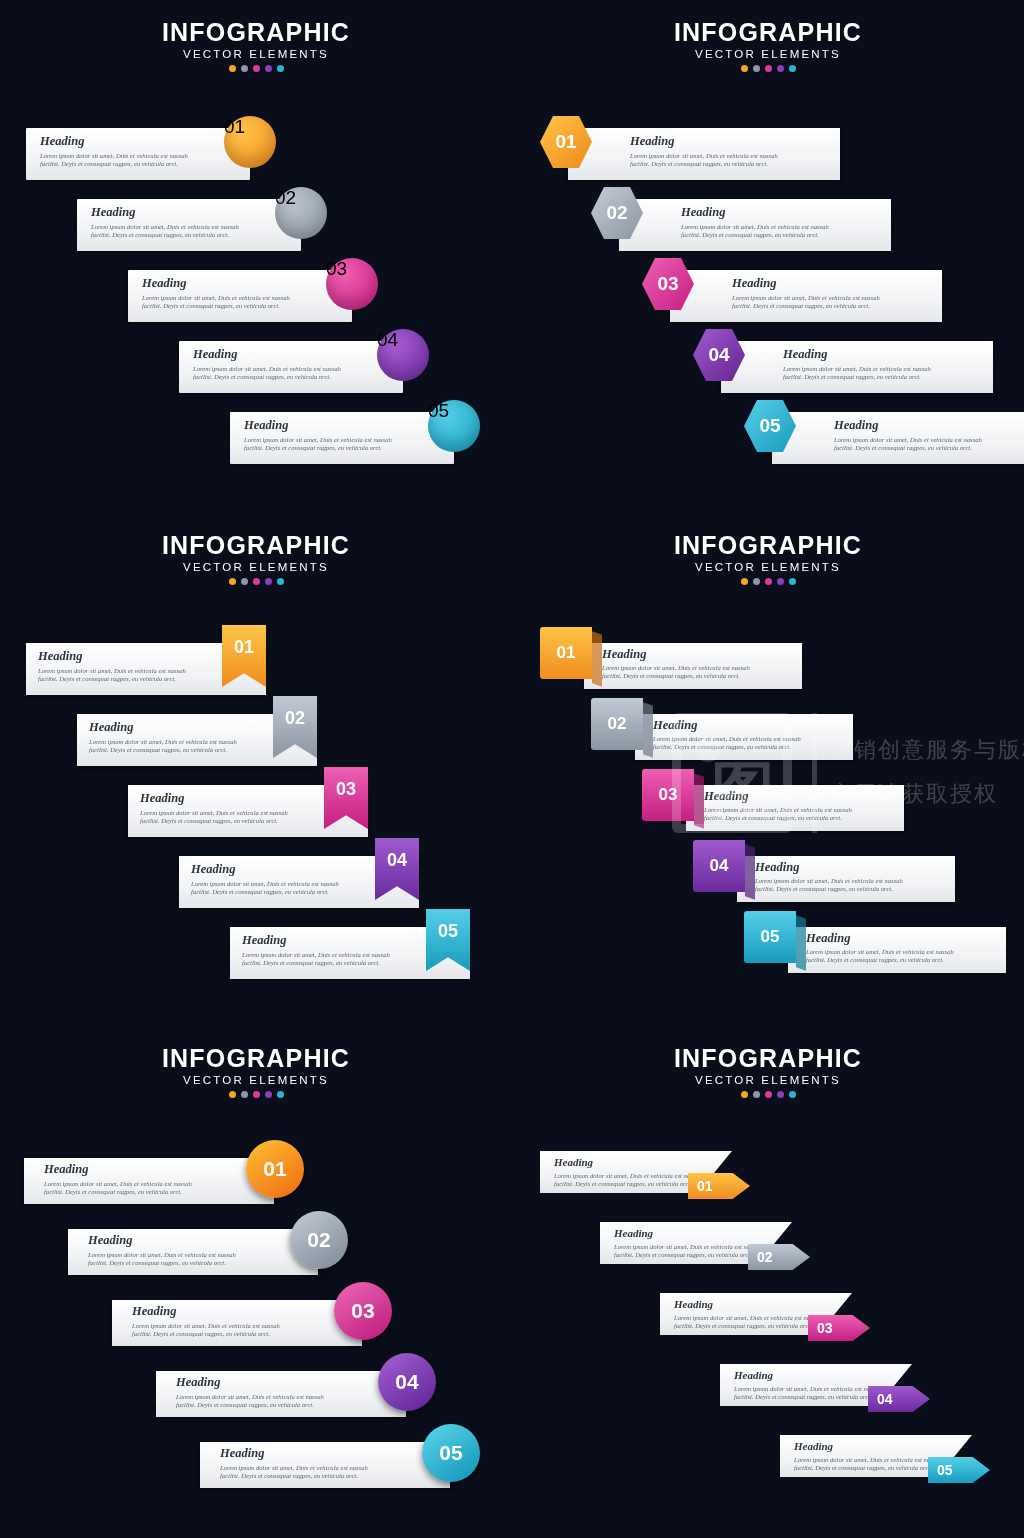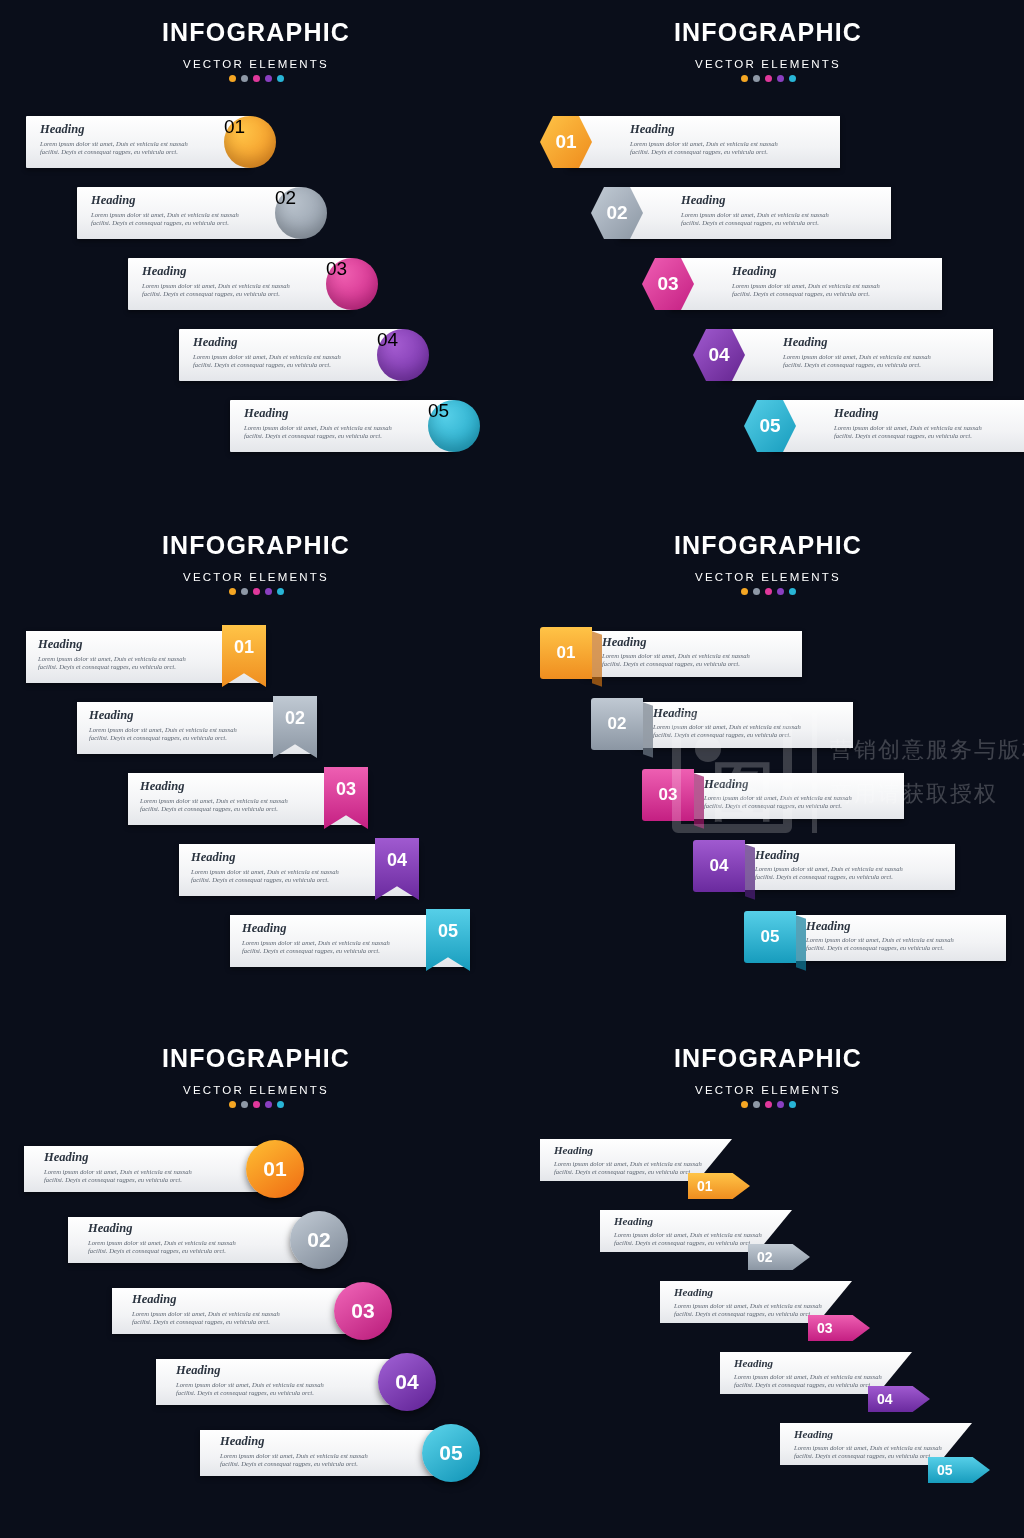--- a/index.html
+++ b/index.html
@@ -13,31 +13,32 @@
   .panel { position:absolute; width:512px; height:512px; }
 
   
   .hdr { width:100%; text-align:center; }
   .hdr .title {
     color:#ffffff; font-weight:bold; letter-spacing:1.2px;
     font-size:25px; line-height:28px;
   }
   .hdr .sub {
     color:#ffffff; font-size:11.5px; letter-spacing:2.2px;
-    margin-top:12px; font-weight:normal;
+    margin-top:2px; font-weight:normal;
   }
   .dots { margin-top:5px; display:flex; justify-content:center; gap:5px; }
   .dots i { width:7px; height:7px; border-radius:50%; display:block; }
 
   
   .row { position:absolute; }
   .card {
     background:linear-gradient(180deg,#ffffff 0%,#f2f3f5 60%,#e4e6ea 100%);
     box-shadow:0 2px 5px rgba(0,0,0,.45);
     position:relative;
+    margin-top:12px;
   }
   .txt { position:absolute; }
   .head {
     font-family:"Liberation Serif", serif;
     font-style:italic; font-weight:bold;
     color:#2b3440; font-size:12.5px; line-height:13px;
     white-space:nowrap;
   }
   .body {
     font-family:"Liberation Serif", serif;

